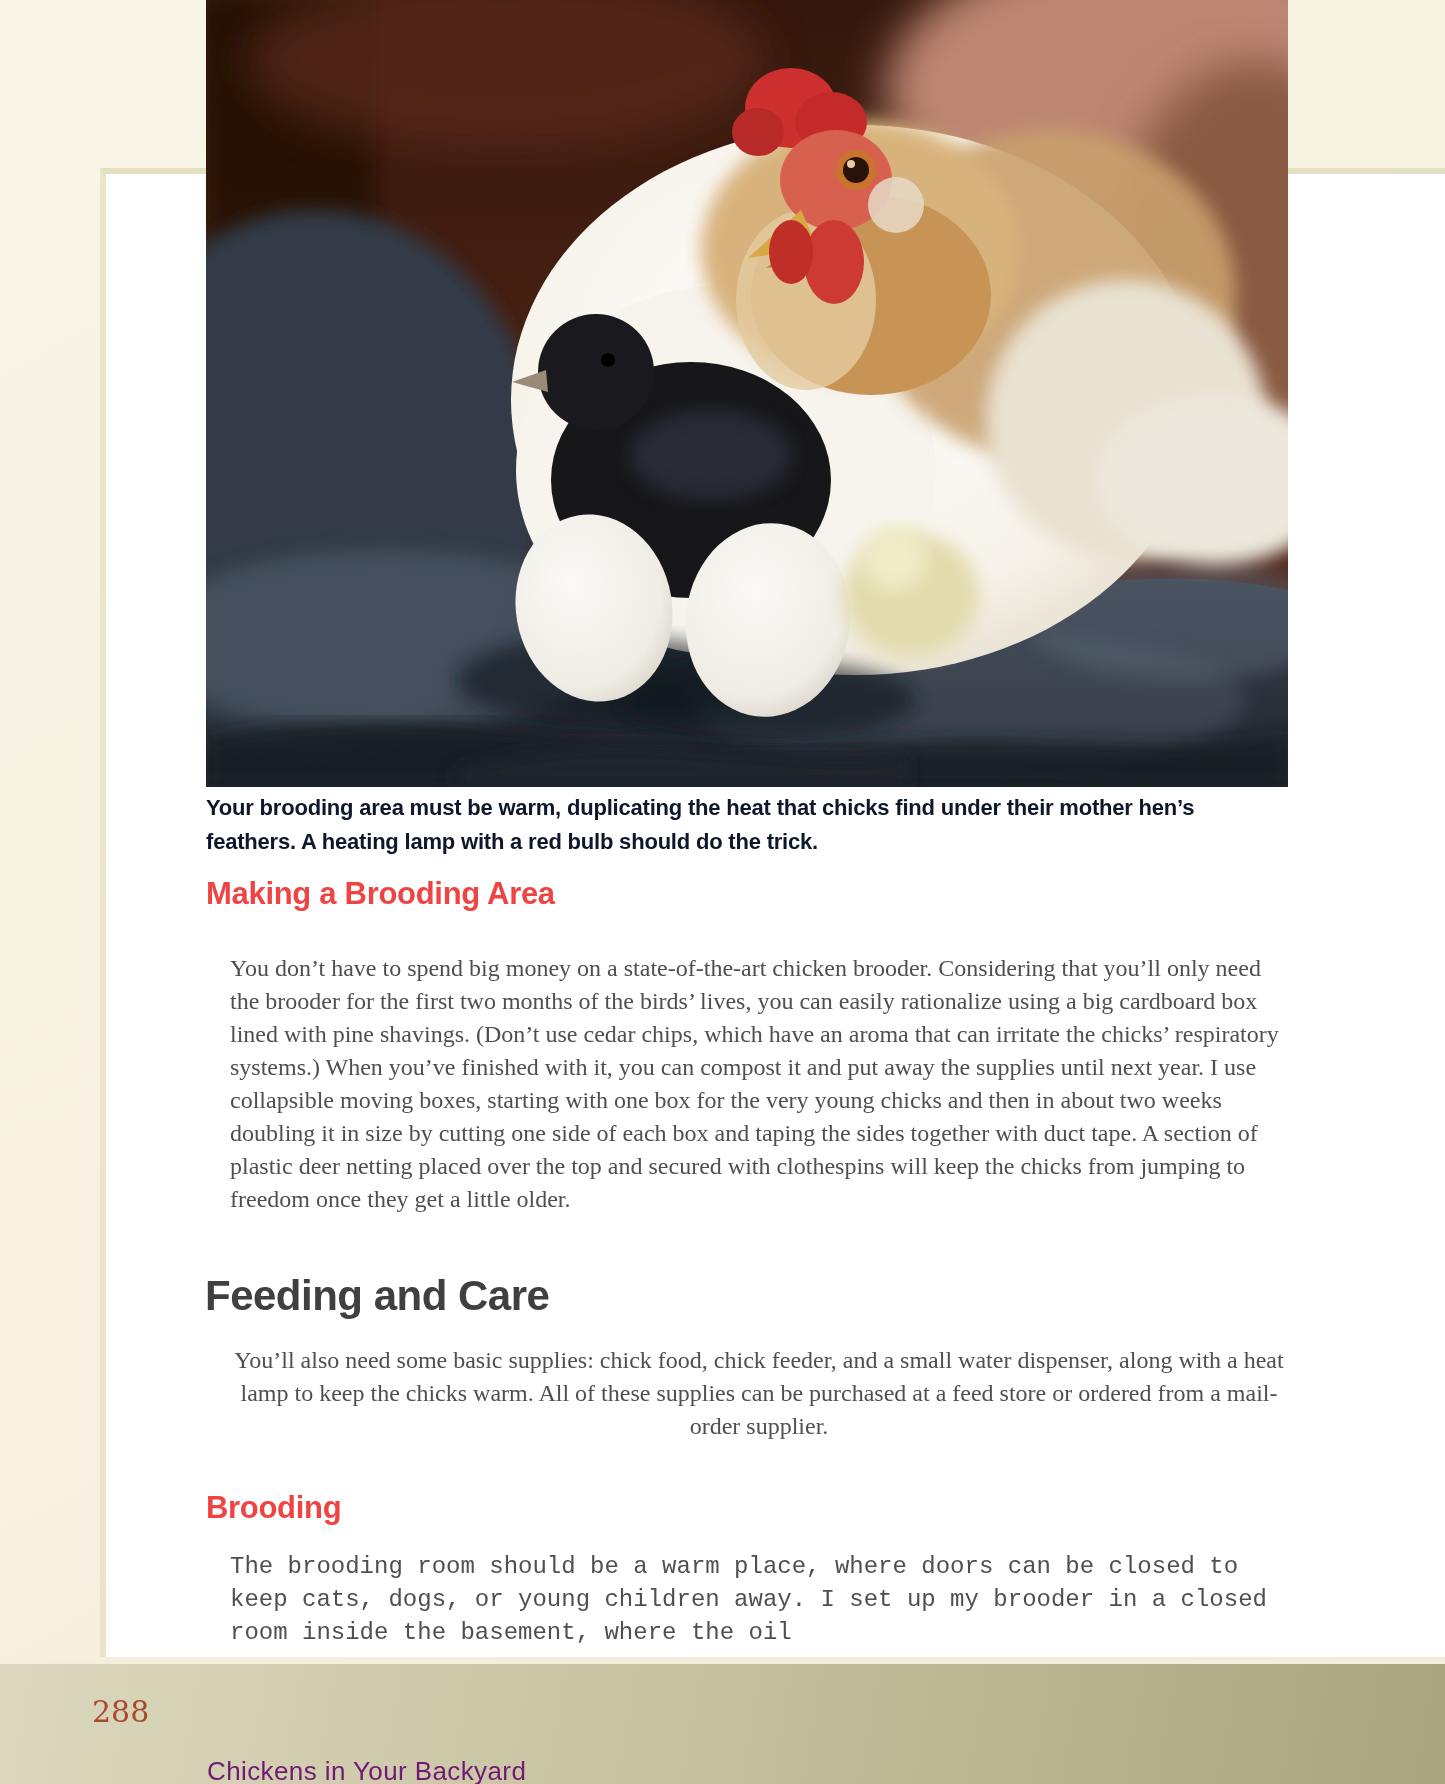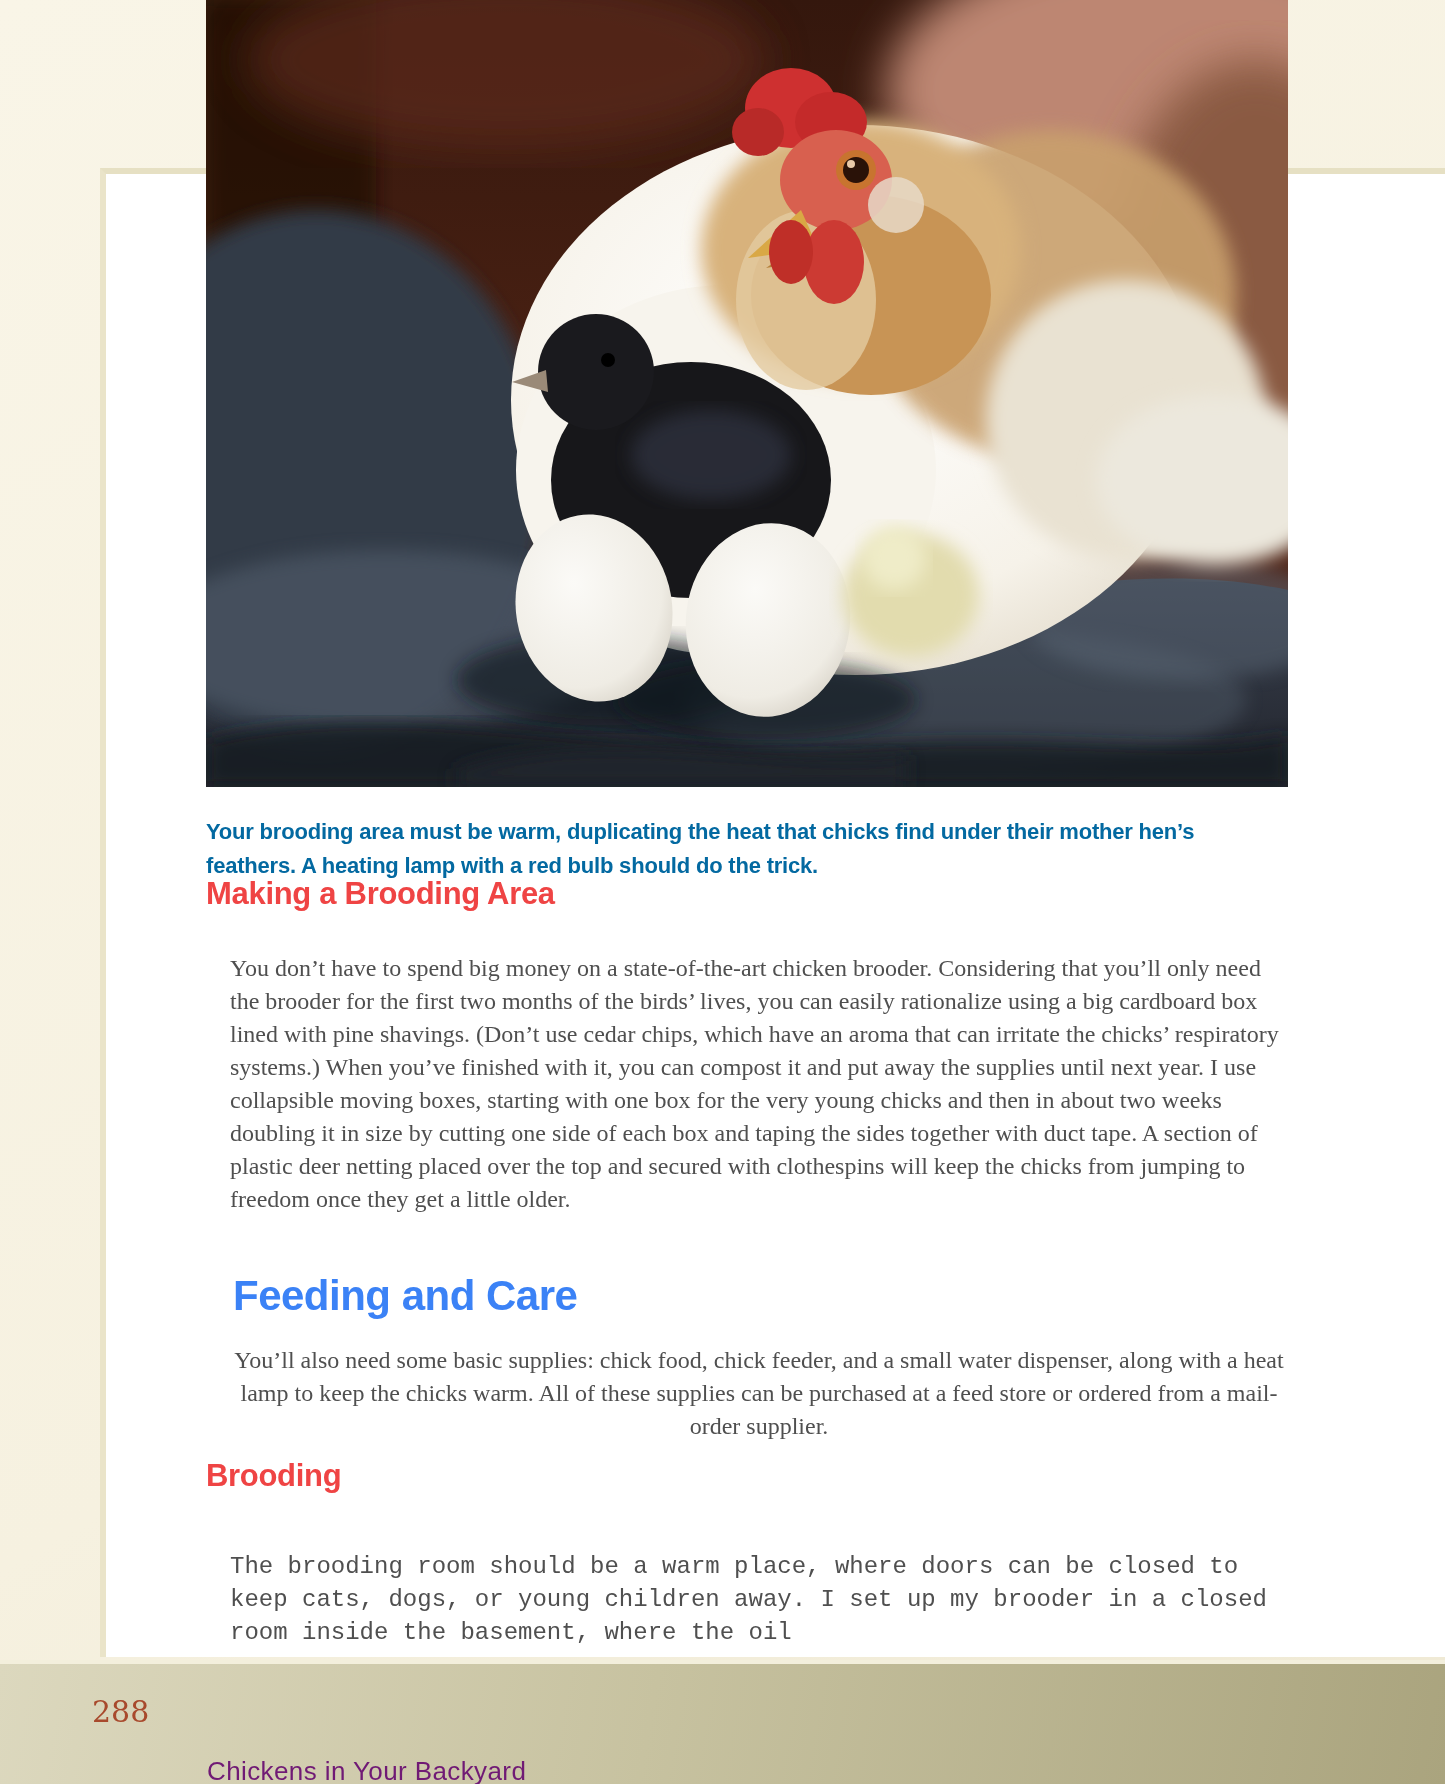--- a/index.html
+++ b/index.html
@@ -33,56 +33,55 @@
   .photo {
     position: absolute;
     left: 206px; top: 0;
     width: 1082px; height: 787px;
     overflow: hidden;
   }
   .photo svg { display: block; width: 100%; height: 100%; }
 
   .caption {
     position: absolute;
-    left: 206px; top: 815px;
+    left: 206px; top: 791px;
     width: 995px;
     font-size: 22px;
     line-height: 34px;
     font-weight: 700;
     letter-spacing: -0.2px;
-    color: #0369a1;
+    color: #0f172a;
   }
 
   .h-sub {
     font-size: 31px;
     font-weight: 700;
     color: #ef4444;
     letter-spacing: -0.3px;
   }
   .h-main {
     font-size: 42px;
     font-weight: 700;
-    color: #3b82f6;
+    color: #404040;
     letter-spacing: -0.5px;
-    margin-left: 28px;
   }
   .body-text {
     position: absolute;
     left: 230px;
     width: 1058px;
     font-family: "Liberation Serif", serif;
     font-size: 24px;
     line-height: 33px;
     color: #4f4f4f;
   }
   #heading-1 { position: absolute; left: 206px; top: 876px; }
   #para-1    { top: 952px; }
   #heading-2 { position: absolute; left: 205px; top: 1272px; }
   #para-2    { top: 1344px; text-align: center; }
-  #heading-3 { position: absolute; left: 206px; top: 1458px; }
+  #heading-3 { position: absolute; left: 206px; top: 1490px; }
   #para-3    { top: 1550px; font-family: Liberation Mono, monospace; }
 
   .page-number {
     position: absolute;
     left: 92px; top: 1694px;
     font-family: "DejaVu Serif", serif;
     font-size: 30px;
     color: #a8492c;
     text-align: right;
   }

